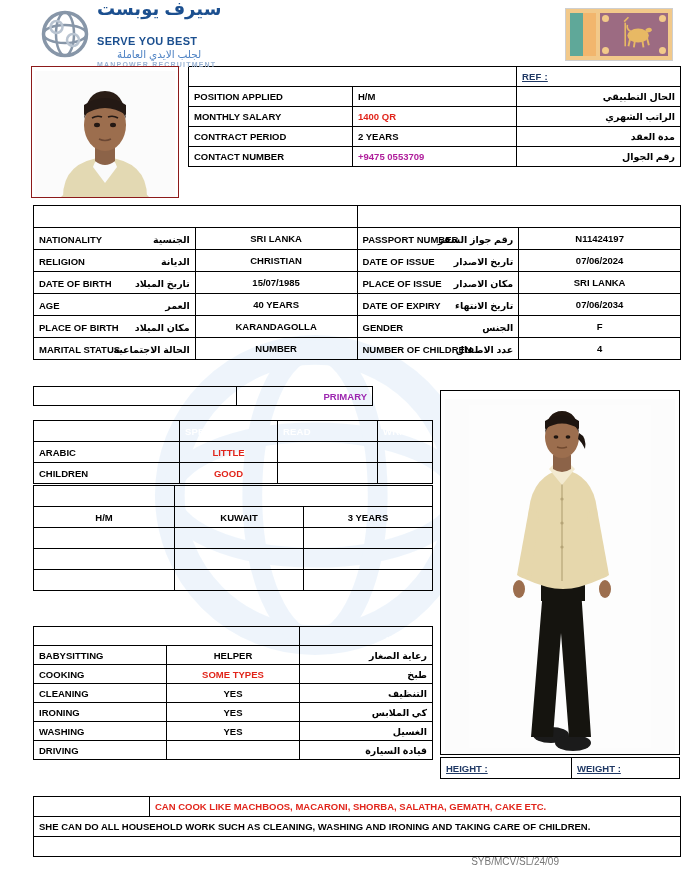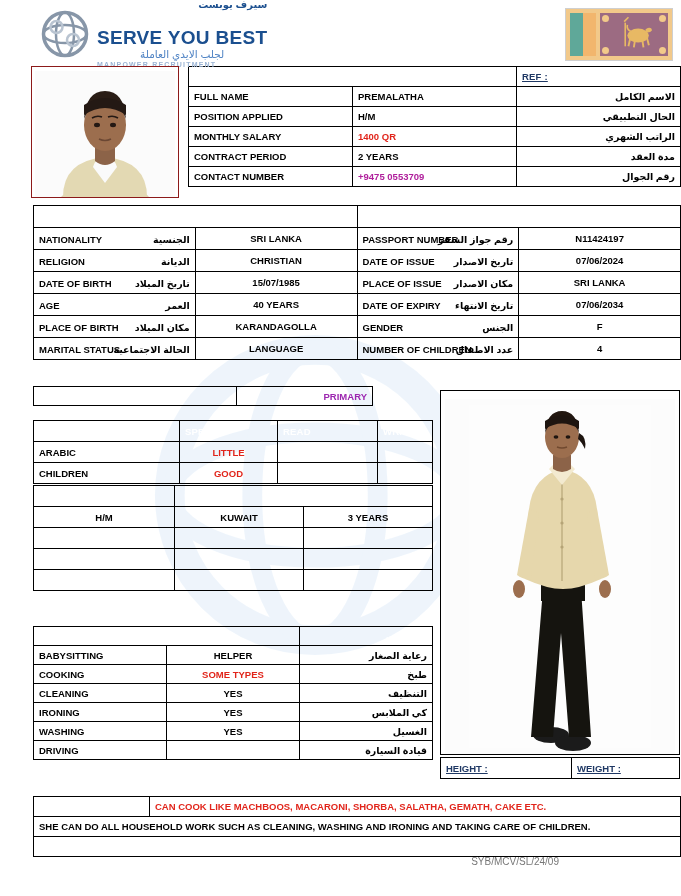--- a/index.html
+++ b/index.html
@@ -15,22 +15,22 @@
     position:absolute;left:150px;top:330px;width:330px;height:330px;
     opacity:.13;pointer-events:none;z-index:0;
   }
 
   
   .hdr{position:absolute;left:0;top:0;width:681px;height:64px;z-index:2;}
   .logo{position:absolute;left:40px;top:6px;width:265px;height:56px;
         display:flex;align-items:center;gap:7px;}
   .logo-mark{width:50px;height:50px;flex:0 0 50px;}
   .logo-txt{display:flex;flex-direction:column;line-height:1;}
-  .logo-ar{font-size:10px;color:#1b4f8f;font-weight:bold;text-align:right;letter-spacing:1px;}
-  .logo-en{font-size:19px;color:#1b4f8f;font-weight:bold;letter-spacing:.3px;margin-top:18px;}
+  .logo-ar{font-size:18px;color:#1b4f8f;font-weight:bold;text-align:right;letter-spacing:1px;}
+  .logo-en{font-size:11px;color:#1b4f8f;font-weight:bold;letter-spacing:.3px;margin-top:18px;}
   .logo-ar2{font-size:10.5px;color:#4f83c4;text-align:center;margin-top:2px;}
   .logo-sub{font-size:7px;color:#9bb4d4;font-weight:bold;letter-spacing:1.2px;margin-top:1px;}
 
   .flag{position:absolute;left:565px;top:8px;width:108px;height:53px;
         border:1px solid #cfcfcf;background:#f2c98a;box-sizing:border-box;padding:4px;}
   .flag-in{width:100%;height:100%;display:flex;}
   .flag-stripes{width:27%;height:100%;display:flex;}
   .stripe-g{width:50%;height:100%;background:#5fa899;}
   .stripe-o{width:50%;height:100%;background:#f2b66d;}
   .flag-gap{width:4%;}
@@ -182,25 +182,20 @@
   <table class="tbl" id="employment">
     <tbody>
         <tr>
       <td class="bar" colspan="2">EMPLOYMENT DETAILS</td>
       <td class="bar ref-cell">
         <span class="ref-k">REF :</span>
         <span class="ref-v">ABHI/SYB</span>
       </td>
     </tr>
     <tr>
-      <td class="lbl">FULL NAME</td>
-      <td class="val">PREMALATHA</td>
-      <td class="arc ar">الاسم الكامل</td>
-    </tr>
-    <tr>
       <td class="lbl">POSITION APPLIED</td>
       <td class="val">H/M</td>
       <td class="arc ar">الحال التطبيقي</td>
     </tr>
     <tr>
       <td class="lbl">MONTHLY SALARY</td>
       <td class="val red">1400 QR</td>
       <td class="arc ar">الراتب الشهري</td>
     </tr>
     <tr>
@@ -280,21 +275,21 @@
         <span class="en">GENDER</span>
         <span class="arr">الجنس</span>
           </td>
       <td class="ctr">F</td>
     </tr>
     <tr>
       <td class="lblrow">
         <span class="en">MARITAL STATUS</span>
         <span class="arr">الحالة الاجتماعية</span>
           </td>
-      <td class="ctr">LANGUAGE</td>
+      <td class="ctr">NUMBER</td>
       <td class="lblrow">
         <span class="en">NUMBER OF CHILDREN</span>
         <span class="arr">عدد الاطفال</span>
           </td>
       <td class="ctr">4</td>
     </tr>
   </tbody>
     </table>
 
   <table class="tbl" id="education">

